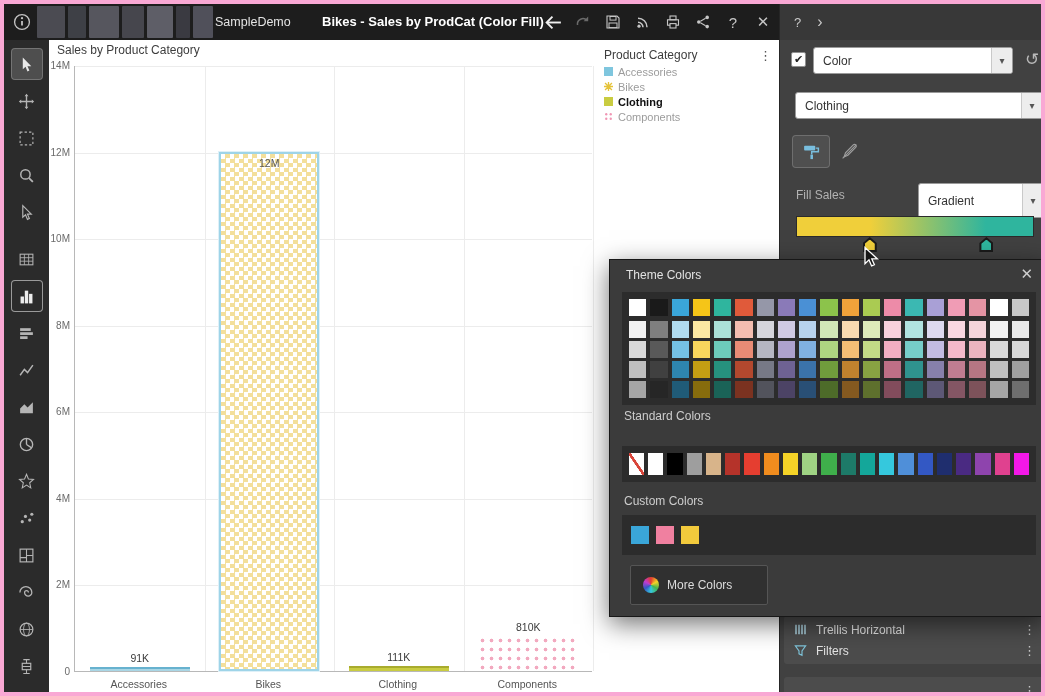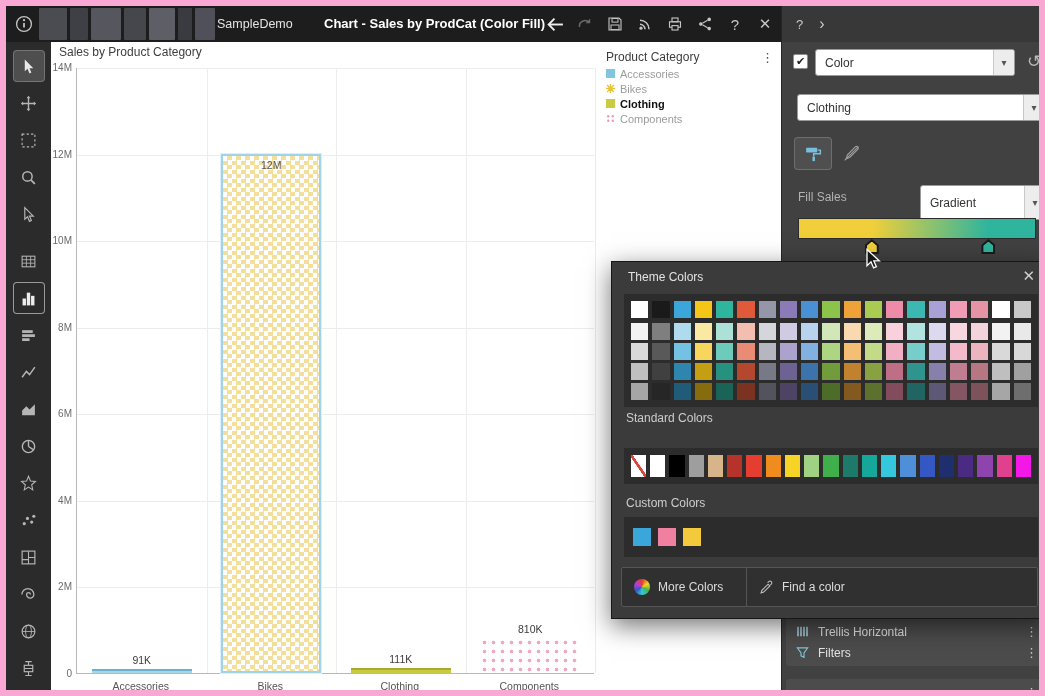--- a/index.html
+++ b/index.html
@@ -1,18 +1,18 @@
 <!DOCTYPE html>
 <html><head>
 <meta charset="utf-8">
 <style>
 *{margin:0;padding:0;box-sizing:border-box}
 html,body{background:#6b6b6b}
 body{font-family:"Liberation Sans","DejaVu Sans",sans-serif}
-#app{position:relative;width:1045px;height:696px;background:#0c4a6e;overflow:hidden;border:6px solid #f9a8d4}
+#app{position:relative;width:1045px;height:696px;background:#0c4a6e;overflow:hidden;border:4px solid #f9a8d4}
 svg{display:block}
 
 
 .topbar{position:absolute;left:0;top:0;width:775px;height:36px;background:#1d1d1d;z-index:5}
 .tb-info{position:absolute;left:9px;top:9px;width:18px;height:18px;color:#c2c2c2}
 .tb-info svg{width:18px;height:18px}
 .menu-ph{position:absolute;left:33px;top:2px;height:32px;display:flex;gap:3px}
 .menu-ph i{display:block;height:32px;border-radius:1px}
 .menu-ph i:nth-child(1){width:28px;background:#4b4b52}
 .menu-ph i:nth-child(2){width:18px;background:#3e4046}
@@ -125,21 +125,21 @@
     <div class="menu-ph">
       <i></i>
       <i></i>
       <i></i>
       <i></i>
       <i></i>
       <i></i>
       <i></i>
     </div>
     <span class="tb-ws">SampleDemo</span>
-    <span class="tb-title">Chart - Sales by ProdCat (Color Fill)</span>
+    <span class="tb-title">Bikes - Sales by ProdCat (Color Fill)</span>
     <div class="tb-actions">
         <span class="tb-btn big" data-icon="back-icon">
           <svg viewBox="0 0 18 18">
             <path d="M16 9H3" stroke="currentColor" stroke-width="1.8" fill="none"></path>
             <path d="M8 3.5L2.5 9L8 14.5" fill="none" stroke="currentColor" stroke-width="1.8"></path>
           </svg>
         </span>
         <span class="tb-btn disabled" data-icon="redo-icon">
           <svg viewBox="0 0 16 16">
             <path d="M2.5 11A5.5 5.5 0 0 1 12 6.5" fill="none" stroke="currentColor" stroke-width="1.5"></path>
@@ -592,32 +592,23 @@
         <div class="sw" style="background: rgb(142, 68, 173);"></div>
         <div class="sw" style="background: rgb(224, 65, 143);"></div>
         <div class="sw" style="background: rgb(243, 24, 232);"></div>
       </div>
     <span class="pop-label" style="top:234px">Custom Colors</span>
     <div class="cst">
         <div class="sw" style="background: rgb(58, 166, 217);"></div>
         <div class="sw" style="background: rgb(240, 128, 160);"></div>
         <div class="sw" style="background: rgb(242, 202, 60);"></div>
       </div>
-    <div class="pbtn" style="left:9px;width:138px">
+    <div class="pbtn" style="left:20px;width:138px">
       <span class="wheel"></span>
       <span>More Colors</span>
-    </div>
-    <div class="pbtn" style="left:134px;width:292px">
-      <span data-icon="dropper-icon" style="display:inline-flex;color:#c2c2c2">
-          <svg viewBox="0 0 16 16">
-            <path d="M2.2 13.8l.9-2.8 6.6-6.6 1.9 1.9-6.6 6.6-2.8.9z" fill="none" stroke="currentColor" stroke-width="1.1"></path>
-            <path d="M9.2 2.9l1.2-1.2a1.9 1.9 0 0 1 2.7 2.7l-1.2 1.2" fill="none" stroke="currentColor" stroke-width="1.1"></path>
-          </svg>
-        </span>
-      <span>Find a color</span>
     </div>
   </div>
 
   <svg class="cursor" width="16" height="23" viewBox="0 0 16 23">
     <path d="M2 1.5v16.2l4-3.8 2.6 6 2.8-1.2-2.6-5.8h5.6z" fill="#161616" stroke="#fff" stroke-width="1.3"></path>
   </svg>
 
 </div>
 
 </body></html>

